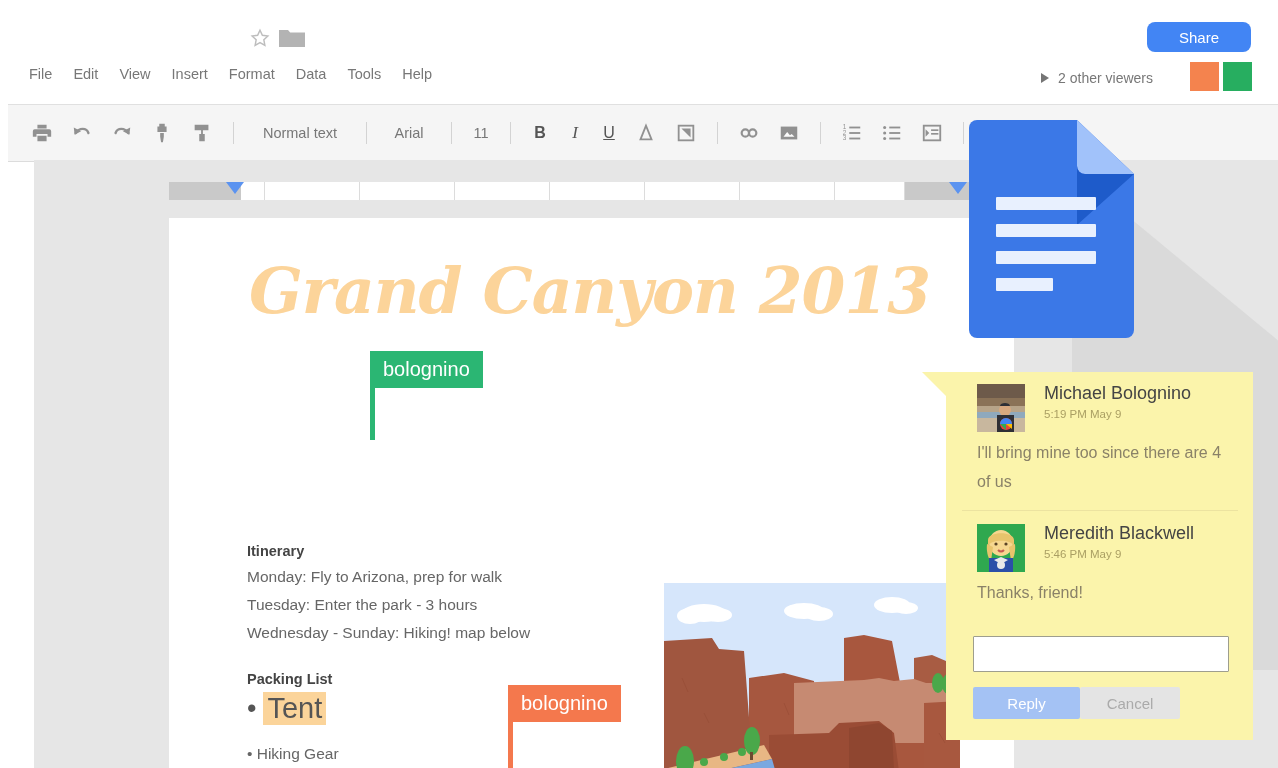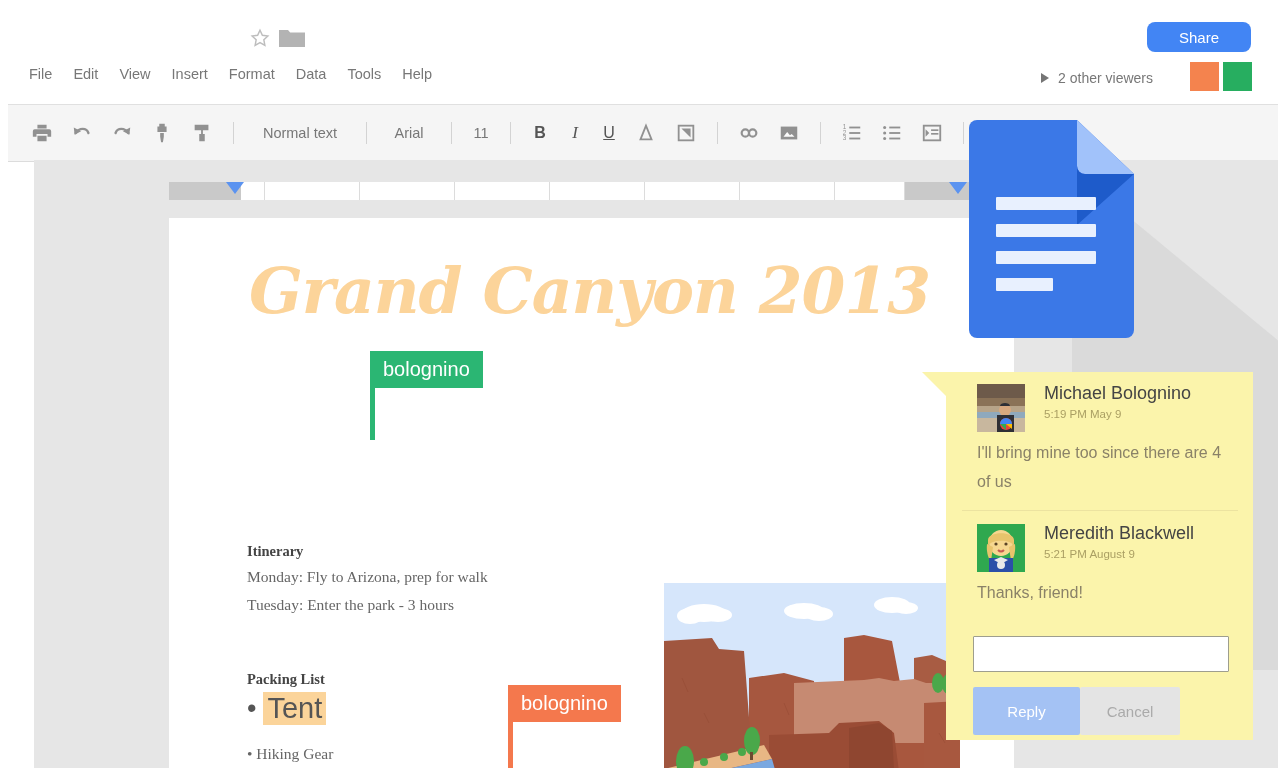--- a/index.html
+++ b/index.html
@@ -72,21 +72,21 @@
   
   .page{position:absolute;left:135px;top:58px;width:845px;height:560px;background:#fff;}
 
   .doc-h1{
     position:absolute;left:80px;top:36px;
     font-family:"DejaVu Serif","Liberation Serif",serif;
     font-size:63px;font-weight:bold;font-style:italic;
     color:#fcd49a;letter-spacing:-1px;white-space:nowrap;
   }
 
-  .body-txt{position:absolute;color:#666;font-size:15.5px;font-family:Liberation Serif, serif;}
+  .body-txt{position:absolute;color:#666;font-size:15.5px;}
   .body-bold{font-weight:bold;color:#444;font-size:14.5px;}
   .bullet-big{font-size:27px;color:#555;}
   .hl-orange{background:#fbd49a;padding:0 4px;}
 
   
   .flag{position:absolute;}
   .flag .tag{
     position:absolute;left:0;top:0;height:37px;padding:0 13px;
     display:flex;align-items:center;color:#fff;font-size:20px;white-space:nowrap;
   }
@@ -117,21 +117,21 @@
   .cmt .nm{position:absolute;left:98px;top:11px;font-size:18px;color:#444;white-space:nowrap;}
   .cmt .ts{position:absolute;left:98px;top:36px;font-size:11.5px;color:#aa9f63;white-space:nowrap;}
   .cmt .bd{position:absolute;left:31px;top:66px;width:250px;font-size:16px;color:#8a8268;line-height:29px;}
   .cmt-div{position:absolute;left:16px;width:276px;height:1px;background:#ece3a0;}
 
   .reply-input{
     position:absolute;left:973px;top:636px;width:250px;height:32px;
     background:#fff;border:1px solid #9e9e8e;border-radius:1px;
   }
   .cbtn{
-    position:absolute;top:687px;height:48px;border-radius:2px;
+    position:absolute;top:687px;height:32px;border-radius:2px;
     display:flex;align-items:center;justify-content:center;font-size:15px;cursor:pointer;
   }
   .btn-reply{left:973px;width:107px;background:#a4c2f4;color:#fff;}
   .btn-cancel{left:1080px;width:100px;background:#e4e4e4;color:#aaa;}
 </style>
 </head>
 <body>
 
 <div class="app">
 
@@ -279,20 +279,21 @@
       <div class="indent" style="left:780px"></div>
     </div>
 
     <div class="page">
 
       <div class="doc-h1">Grand Canyon 2013</div>
 
       <div class="body-txt body-bold" style="left:78px;top:325px">Itinerary</div>
       <div class="body-txt" style="left:78px;top:350px">Monday: Fly to  Arizona, prep for walk</div>
       <div class="body-txt" style="left:78px;top:378px">Tuesday: Enter the park - 3 hours</div>
+      <div class="body-txt" style="left:78px;top:406px">Wednesday - Sunday: Hiking!  map below</div>
 
       <div class="body-txt body-bold" style="left:78px;top:453px">Packing List</div>
       <div style="position:absolute;left:78px;top:474px;display:flex;align-items:center;">
         <span class="bullet-big" style="margin-right:7px;line-height:1">•</span>
         <span class="hl-orange" style="font-size:29px;color:#555;">Tent</span>
       </div>
       <div class="body-txt" style="left:78px;top:527px">•&nbsp;<span>Hiking Gear</span></div>
 
       <div class="canyon" style="left:495px;top:365px">
         <svg viewBox="0 0 296 227" width="296" height="227" preserveAspectRatio="none">
@@ -404,21 +405,21 @@
           <path d="M38 20c1 9-2 16-4 17l-2-14z" fill="#e8c46c"></path>
           <circle cx="19" cy="20" r="1.6" fill="#5a4326"></circle>
             <circle cx="29" cy="20" r="1.6" fill="#5a4326"></circle>
           <path d="M21 26q3 3 6 0" stroke="#c75b52" stroke-width="2" fill="none"></path>
           <path d="M12 34h24v14H12z" fill="#2b4fa8"></path>
           <path d="M24 33l-7 3 7 4 7-4z" fill="#e9e9e9"></path>
           <circle cx="24" cy="41" r="4" fill="#e9e9e9"></circle>
         </svg>
       </div>
       <div class="nm">Meredith Blackwell</div>
-      <div class="ts">5:21 PM August 9</div>
+      <div class="ts">5:46 PM May 9</div>
       <div class="bd">Thanks, friend!</div>
     </div>
   </div>
 
   <input class="reply-input" type="text" placeholder="" style="">
 
   <div class="cbtn btn-reply">Reply</div>
   <div class="cbtn btn-cancel">Cancel</div>
 
 </div>

